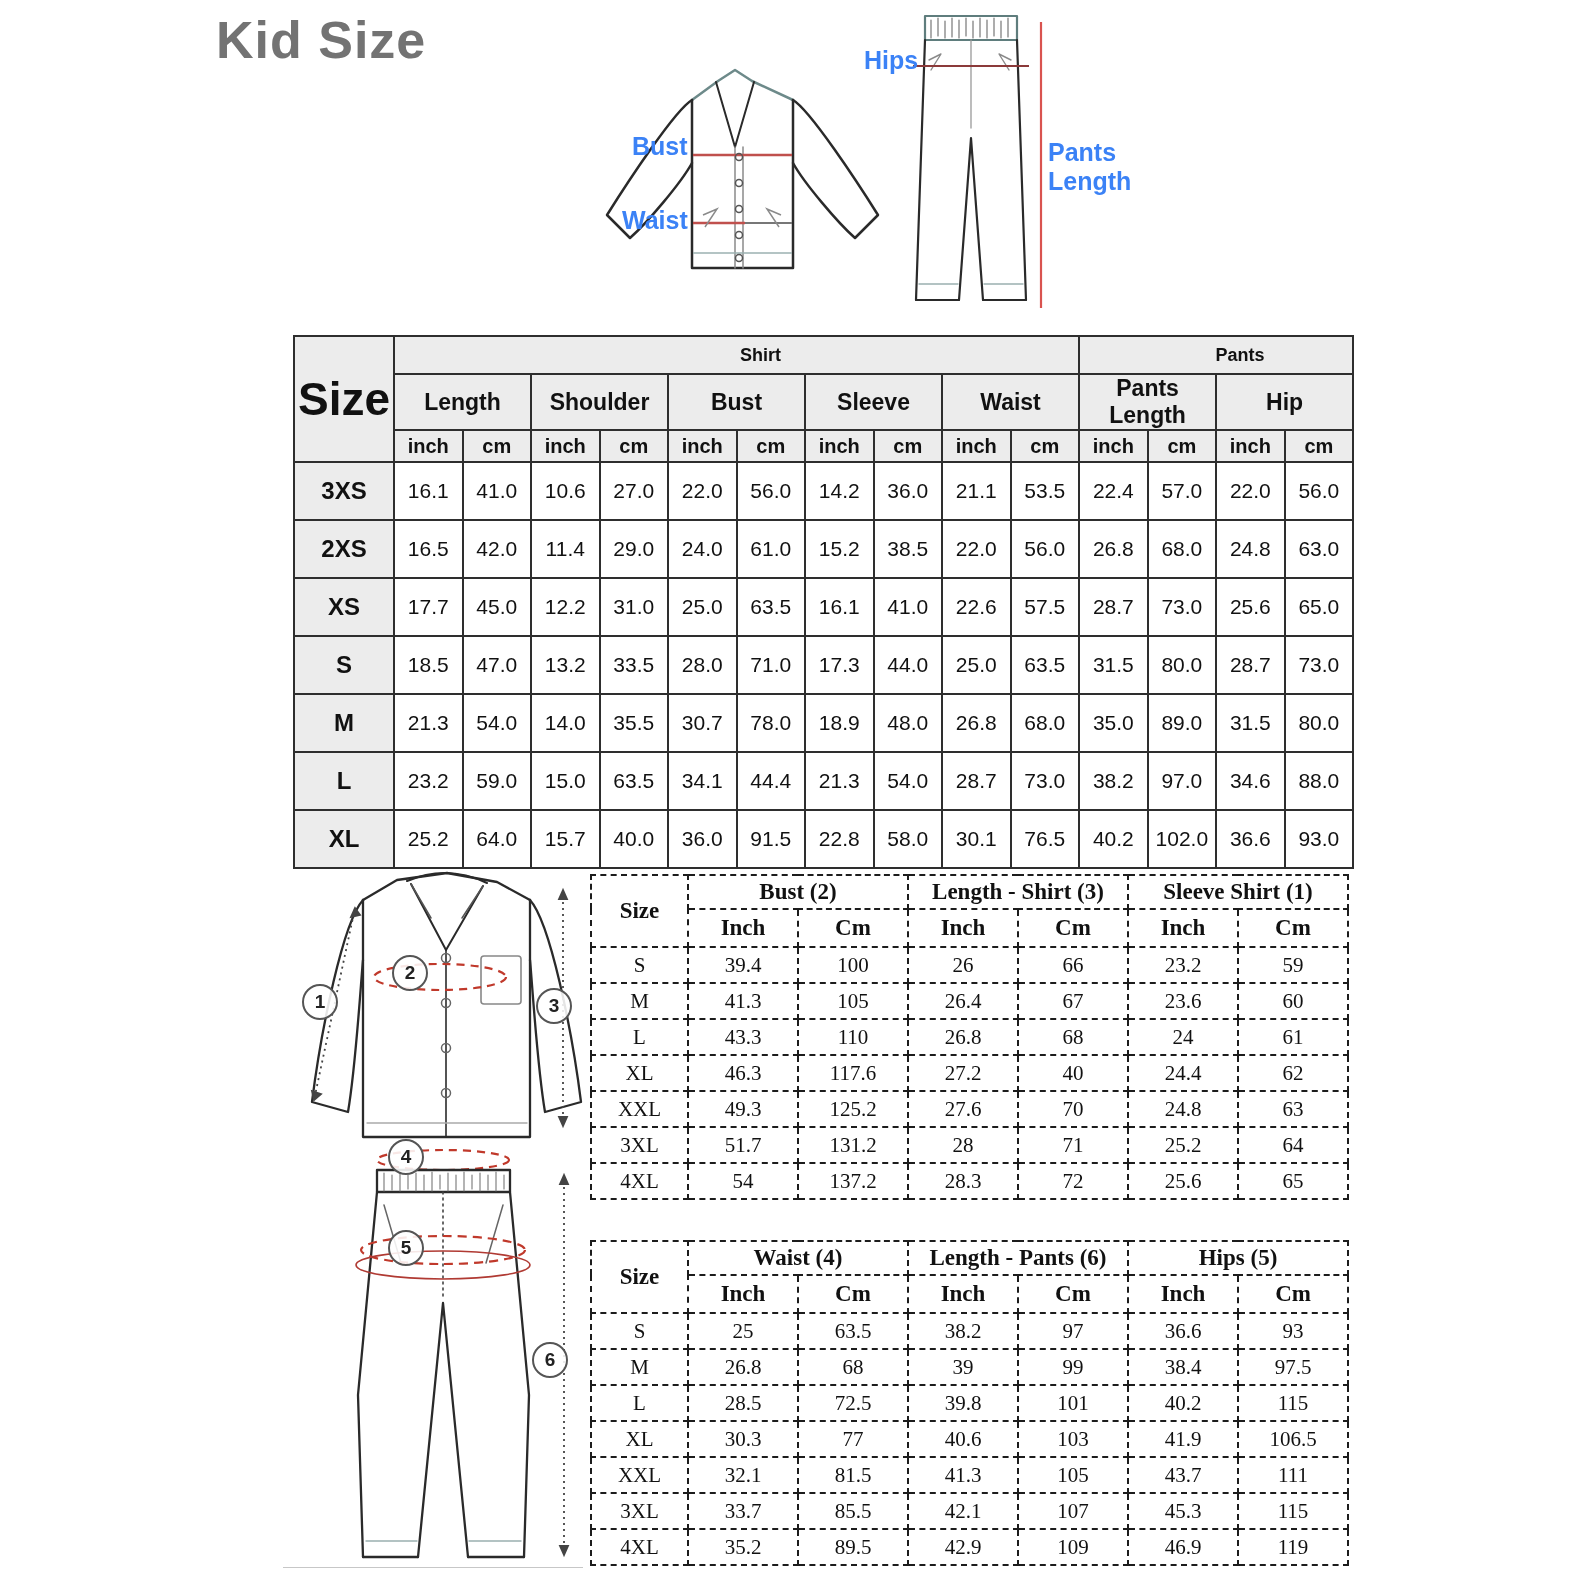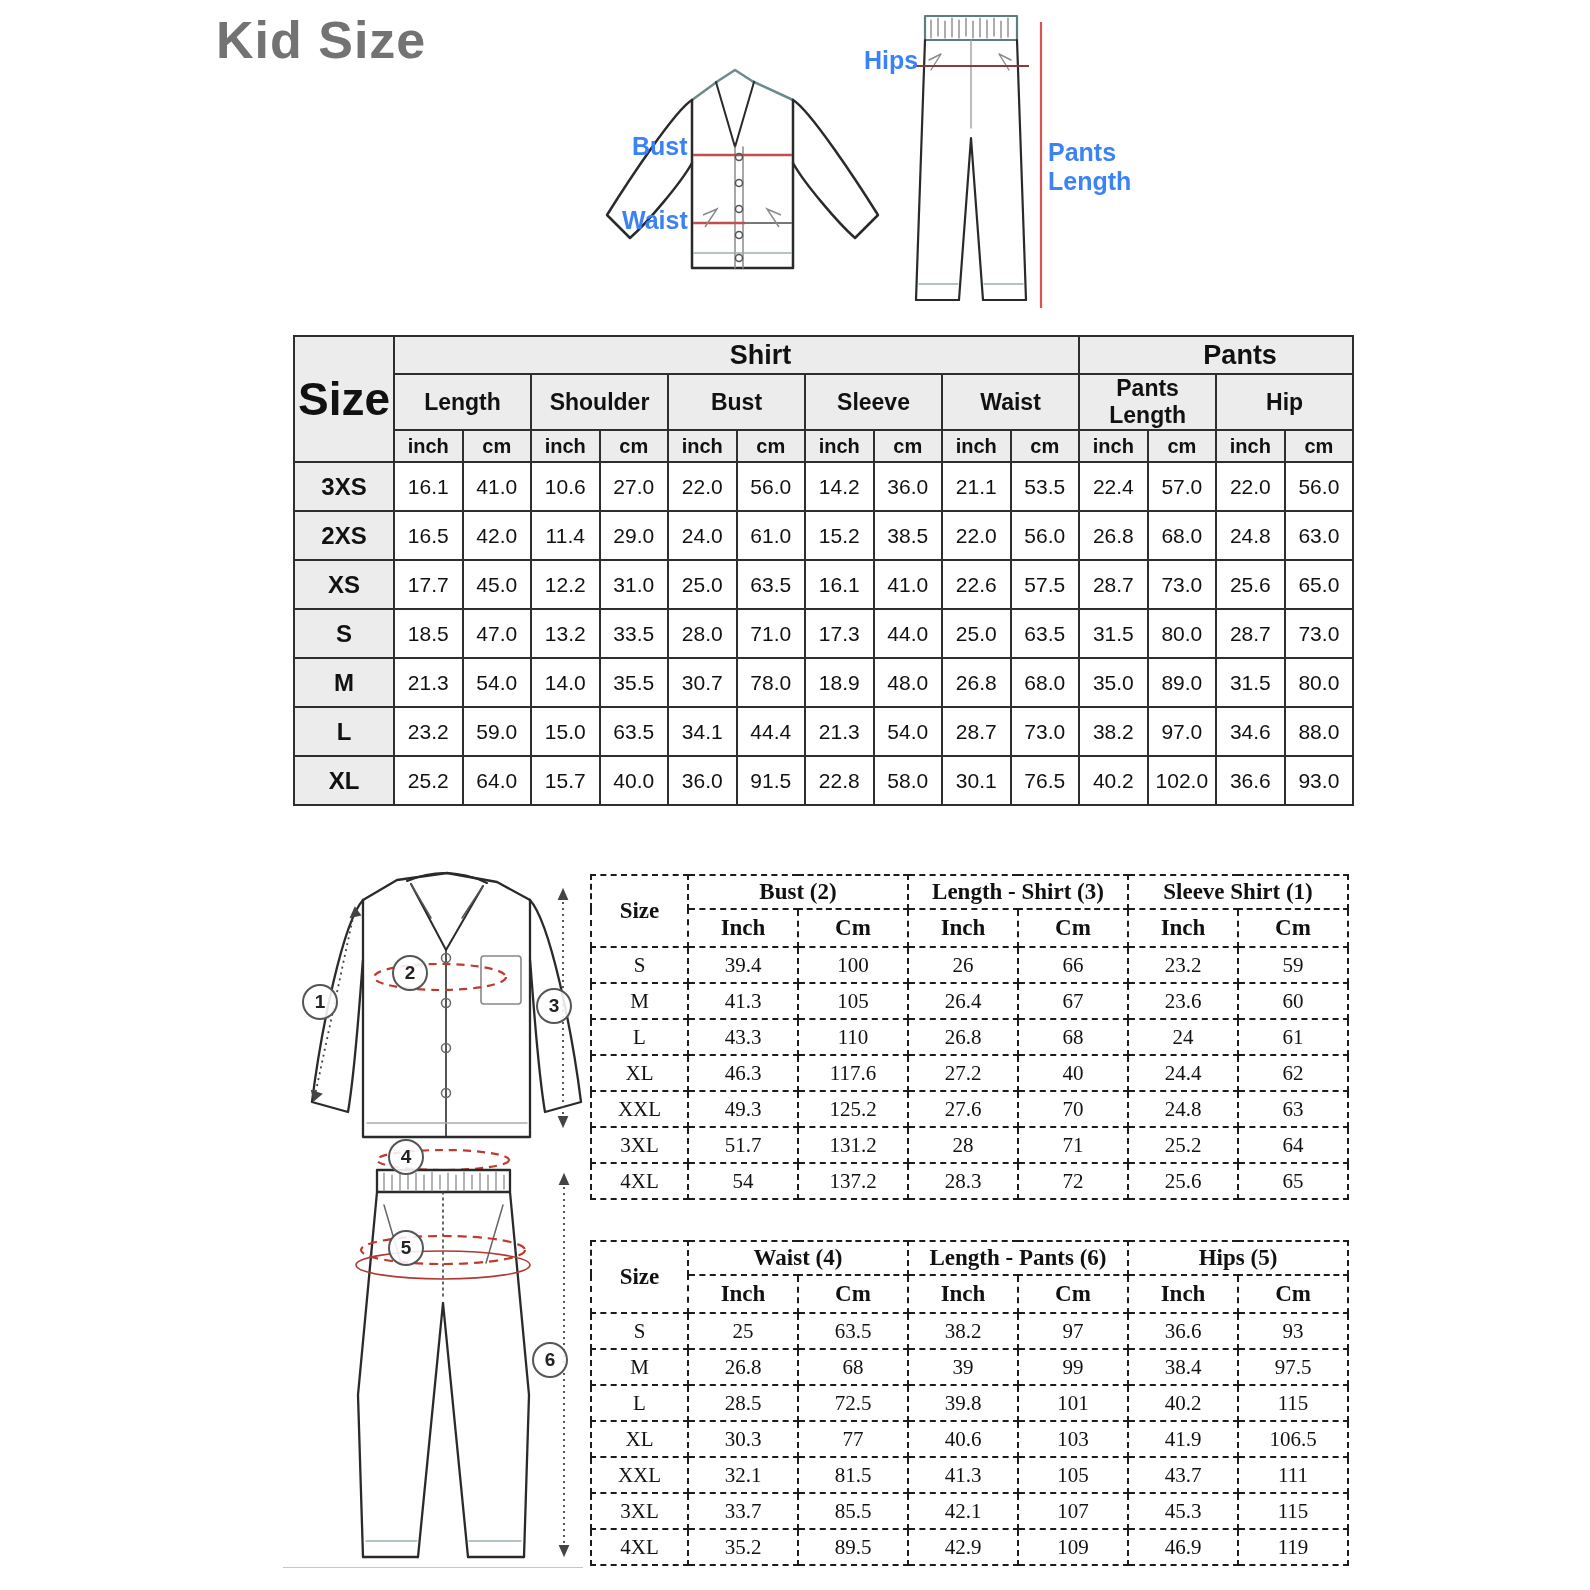--- a/index.html
+++ b/index.html
@@ -14,27 +14,27 @@
   .diagram-label{position:absolute;font-family:"Liberation Sans",sans-serif;
                  font-weight:bold;font-size:25px;color:#3b82f6;line-height:1.15;}
 
   
   #kid-table{position:absolute;left:293px;top:335px;border-collapse:collapse;
              table-layout:fixed;width:1059px;font-family:"Liberation Sans",sans-serif;}
   #kid-table th,#kid-table td{border:2px solid #2e2e2e;text-align:center;
              vertical-align:middle;padding:0;overflow:hidden;}
   #kid-table th{background:#ececec;font-weight:bold;color:#111;}
   #kid-table .corner{font-size:46px;}
-  #kid-table .group{font-size:27px;padding-left:48px;}
+  #kid-table .group{font-size:18px;padding-left:48px;}
   #kid-table .measure{font-size:23px;}
   #kid-table .unit{font-size:20px;}
   #kid-table thead tr:nth-child(1){height:38px;}
   #kid-table thead tr:nth-child(2){height:37px;margin-left:44px;}
   #kid-table thead tr:nth-child(3){height:32px;}
-  #kid-table tbody tr{height:49px;}
+  #kid-table tbody tr{height:58px;}
   #kid-table tbody td{background:#fff;font-size:21px;color:#111;}
   #kid-table tbody td.size-cell{background:#ececec;font-weight:bold;font-size:24px;}
 
   
   .adult-table{position:absolute;left:590px;border-collapse:collapse;table-layout:fixed;
                width:757px;font-family:"Liberation Serif",serif;}
   .adult-table th,.adult-table td{border:2px dashed #1c1c1c;text-align:center;
                vertical-align:middle;padding:0;background:#fff;color:#111;overflow:hidden;}
   .adult-table .corner{font-weight:bold;font-size:23px;}
   .adult-table .group{font-weight:bold;font-size:23px;}

